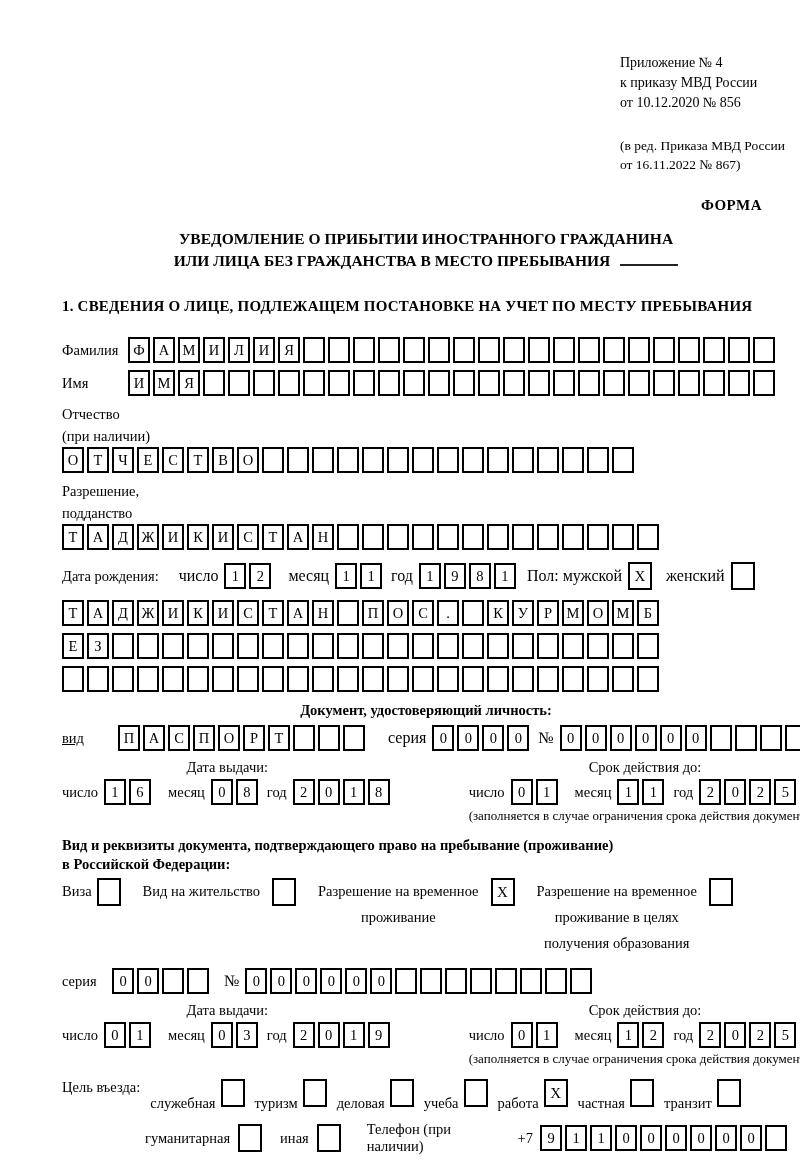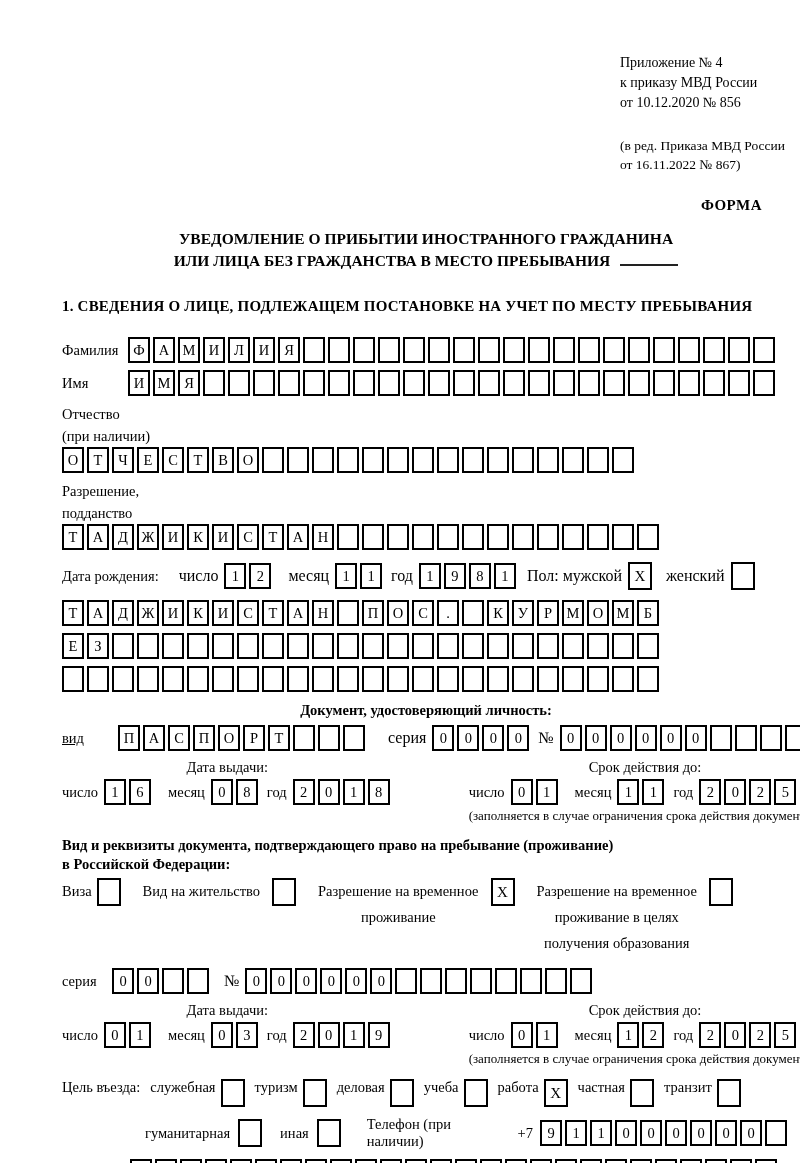--- a/index.html
+++ b/index.html
@@ -49,21 +49,21 @@
 
   .res-heading{font-size:14.5px;line-height:19px;white-space:pre-line;margin-top:12px;font-weight:bold;}
   .permits{display:flex;align-items:flex-start;margin-top:4px;font-size:14.5px;}
   .permits .plabel{line-height:26px;}
   .permit-ml{text-align:center;line-height:26px;white-space:pre-line;}
   .pgap1{margin-left:5px;}
   .pgap2{margin-left:22px;}
   .pgap3{margin-left:12px;}
 
   .purpose-row{display:flex;margin-top:12px;font-size:14.5px;}
-  .purpose-row .opt-label{margin:0 5px 0 10px;}
+  .purpose-row .opt-label{margin:16px 5px 0 10px;}
   .purpose2{display:flex;align-items:center;margin-top:9px;font-size:14.5px;margin-left:83px;}
   .phone-label{margin-left:26px;}
   .phone-prefix{margin:0 7px 0 22px;}
 </style>
 </head>
 <body>
 
 <div class="page">
 
   <div class="appendix">

